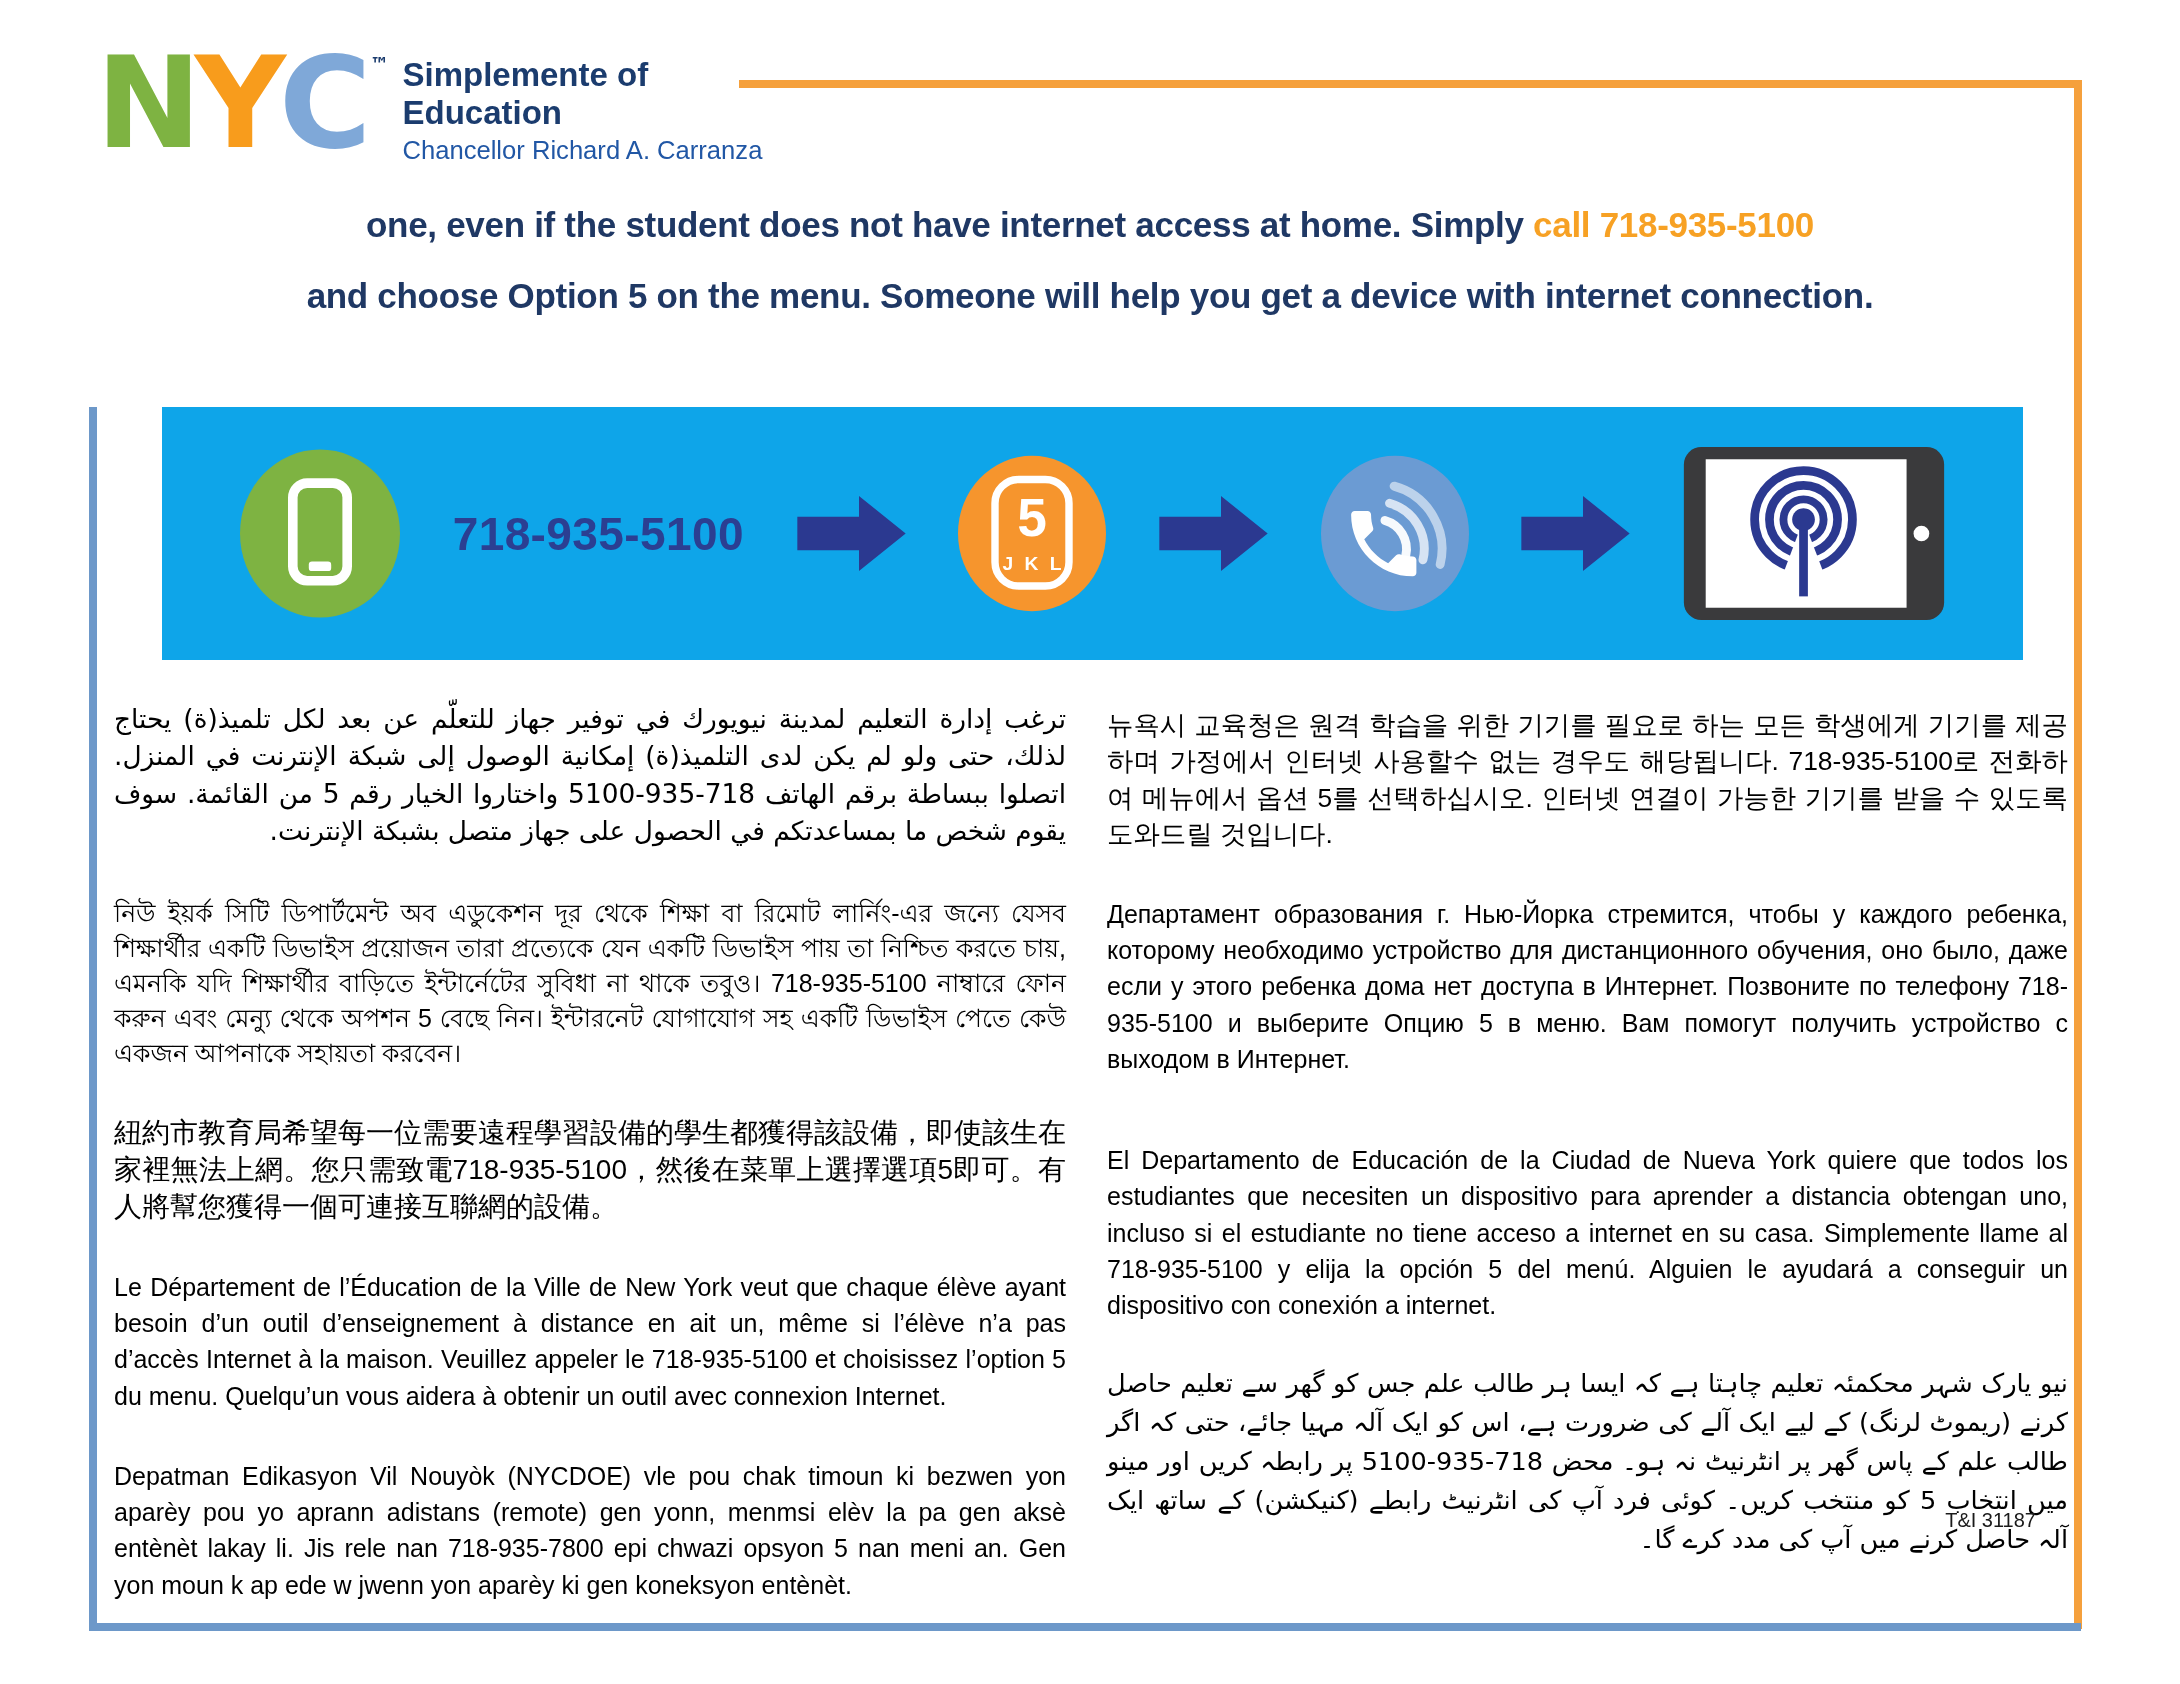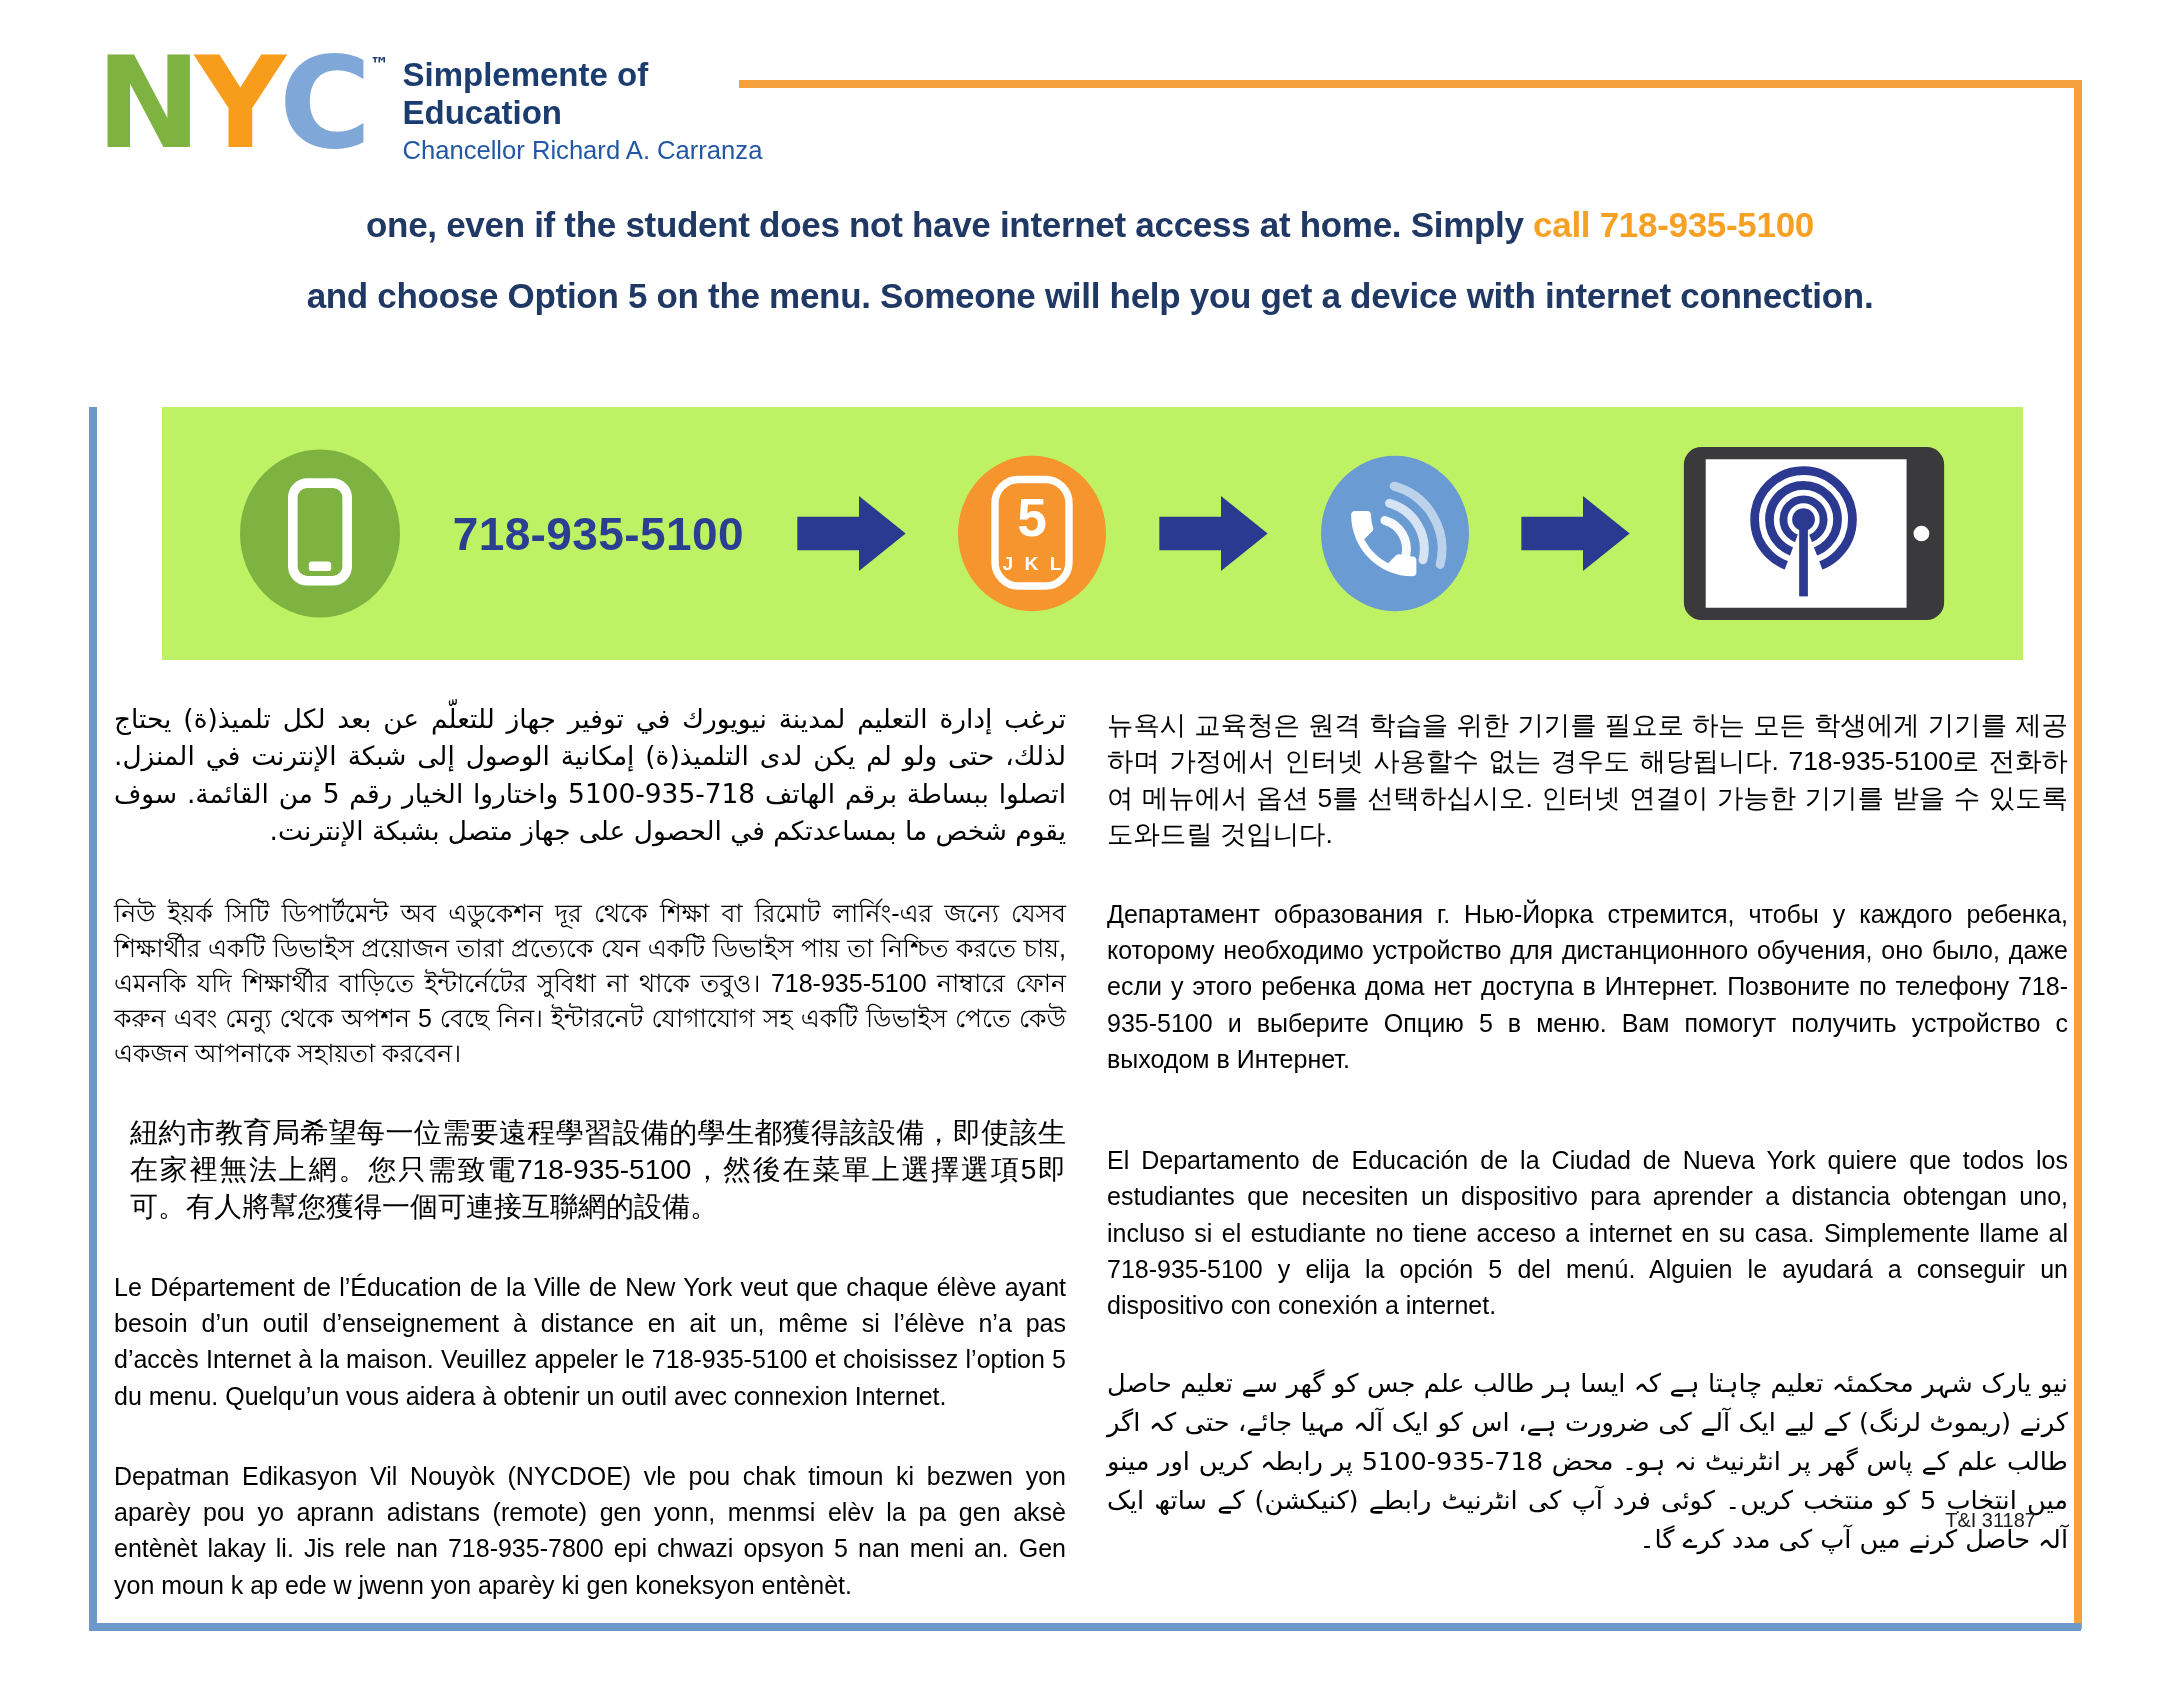--- a/index.html
+++ b/index.html
@@ -31,35 +31,35 @@
   .chanc { color: #2157a5; font-size: 25.6px; line-height: 32px; margin-top: 2px; }
 
   
   .headline { position: absolute; left: 51px; width: 2078px; top: 189px; text-align: center; color: #1f3864; font-weight: bold; font-size: 35px; line-height: 71px; letter-spacing: -0.3px; }
   .hl-line { white-space: nowrap; }
   .hl-orange { color: #f7a124; }
 
   
   .banner {
     position: absolute; left: 162px; top: 407px; width: 1861px; height: 253px;
-    background: #bef264;
+    background: #0ea5e9;
     display: flex; align-items: center; justify-content: space-between;
     padding: 0 78px; box-sizing: border-box;
   }
   .phone-number { color: #2b3f92; font-weight: bold; font-size: 46px; letter-spacing: 0.4px; white-space: nowrap; }
   .banner svg { display: block; }
 
   
   .col { position: absolute; color: #000; }
   .col-left  { left: 114px;  top: 700px; width: 952px; }
   .col-right { left: 1107px; top: 707px; width: 961px; }
   .para { font-size: 25px; line-height: 1.45; text-align: justify; margin: 0 0 43px 0; font-family: "Liberation Sans", sans-serif; }
   .para-ar { font-size: 26.4px; line-height: 1.42; font-family: "DejaVu Sans", sans-serif; margin-bottom: 46px; }
   .para-bn { font-size: 25px; line-height: 1.40; margin-bottom: 44px; }
-  .para-zh { font-size: 28px; line-height: 1.32; margin-bottom: 43px; margin-left: 16px; }
+  .para-zh { font-size: 28px; line-height: 1.32; margin-bottom: 43px; }
   .para-fr { margin-bottom: 44px; }
   .para-ht { margin-bottom: 0; }
   .para-ko { font-size: 26.4px; line-height: 1.38; margin-bottom: 43px; }
   .para-ru { margin-bottom: 65px; }
   .para-es { margin-bottom: 41px; }
   .para-ur { font-size: 25.6px; line-height: 1.52; font-family: "DejaVu Sans", sans-serif; margin-bottom: 0; }
 
   .footer-ref { position: absolute; left: 1823px; top: 1509px; width: 213px; text-align: right; font-size: 20px; color: #1a1a1a; }
 </style>
 </head>

